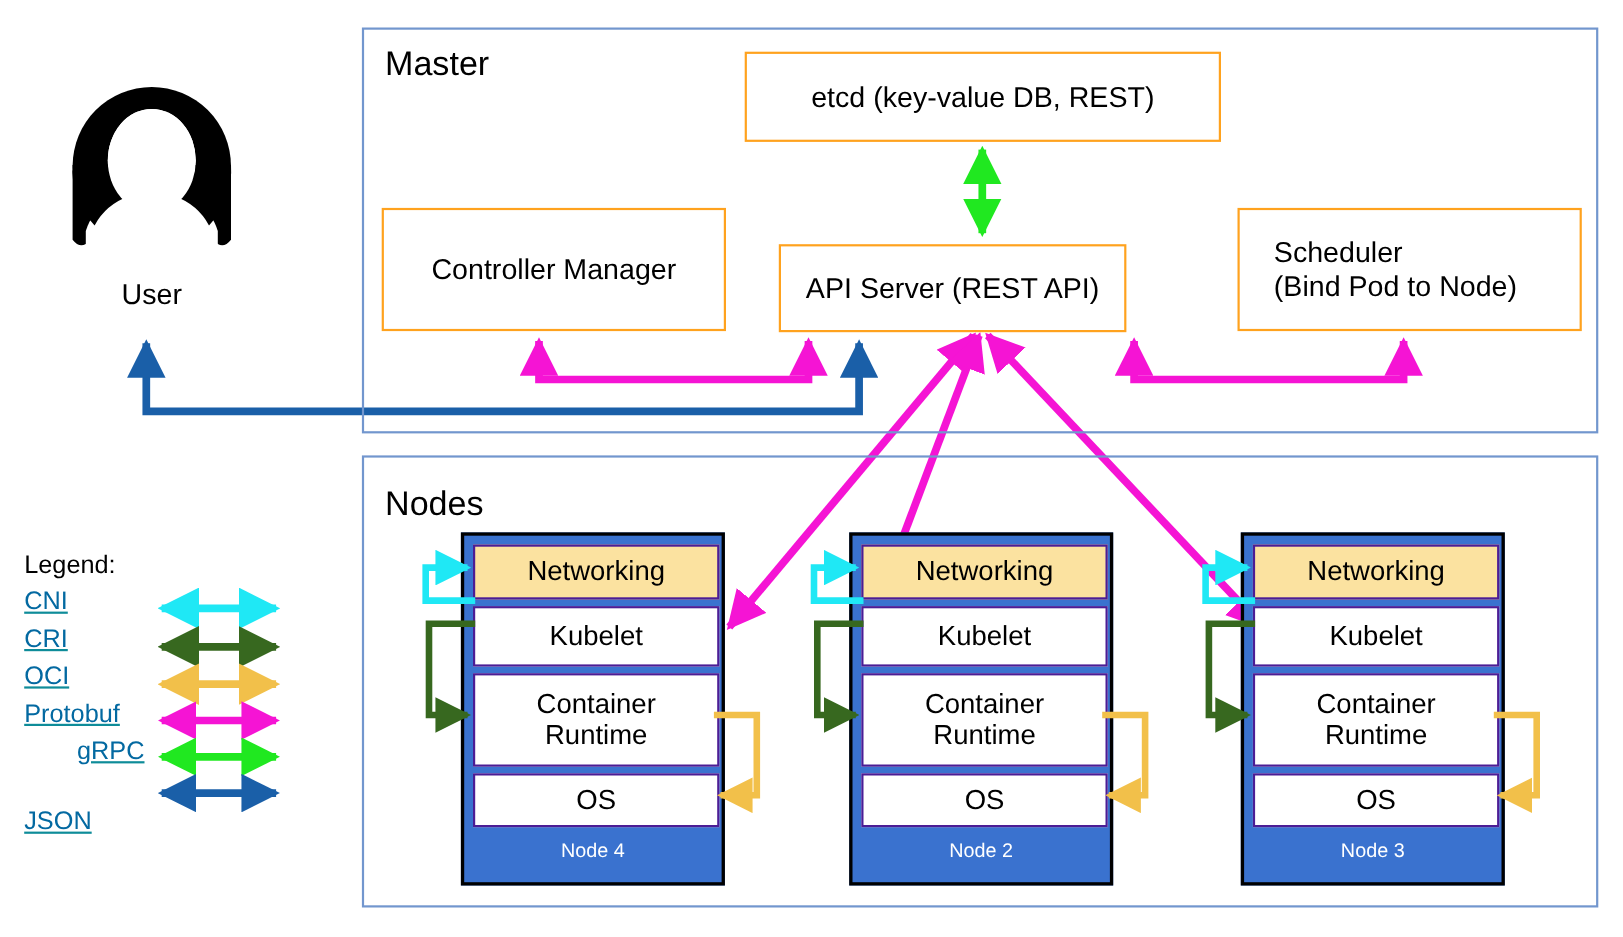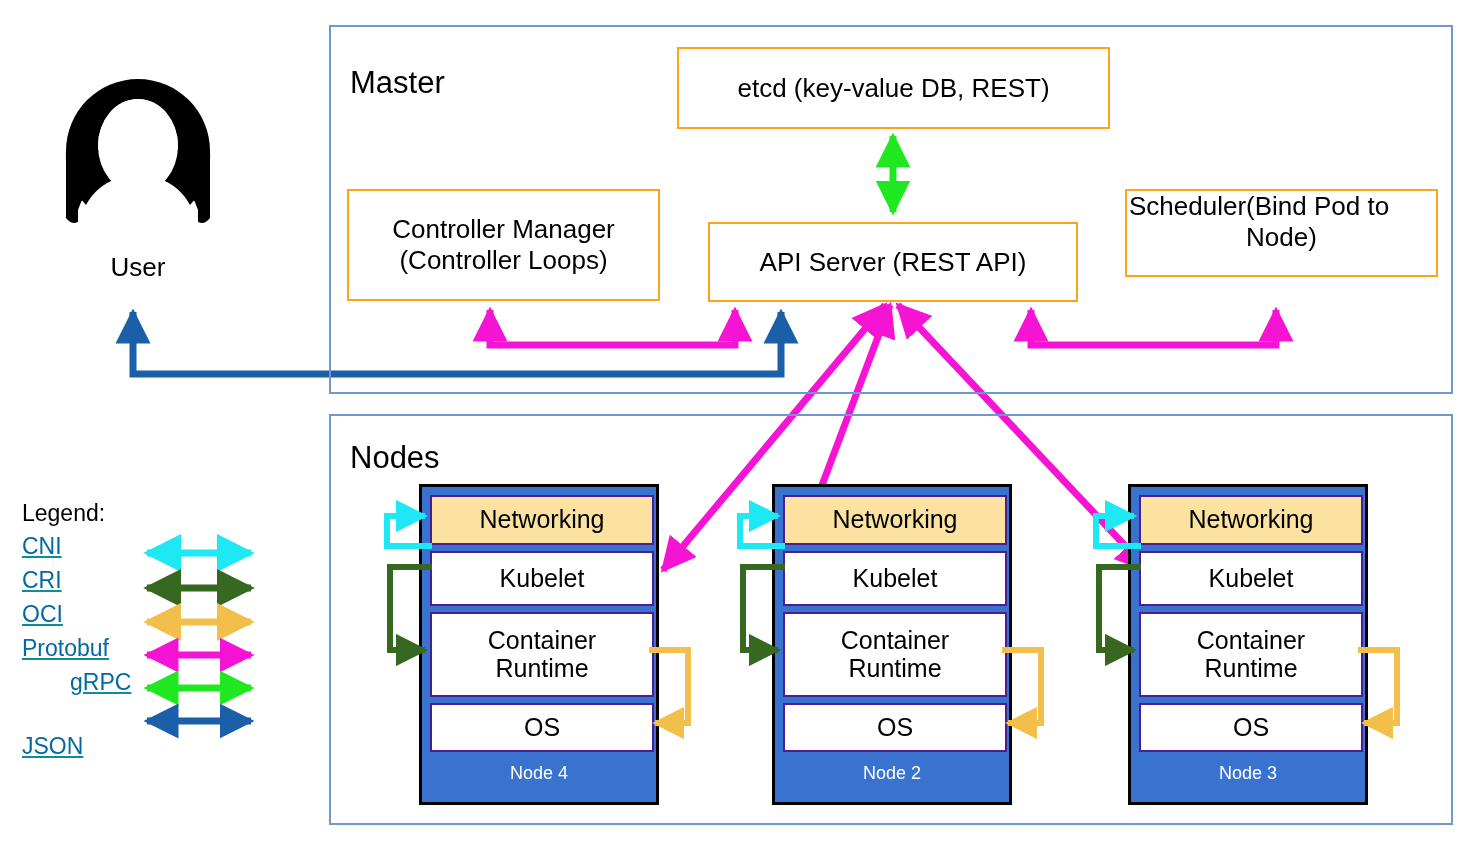--- a/index.html
+++ b/index.html
@@ -82,36 +82,35 @@
     <g>
       <line x1="890" y1="305" x2="790" y2="570" stroke="#F514D4" stroke-width="7" marker-start="url(#ah-proto)" marker-end="url(#ah-proto)"></line>
     </g>
 
     <g>
       <line x1="898" y1="305" x2="1148" y2="570" stroke="#F514D4" stroke-width="7" marker-start="url(#ah-proto)" marker-end="url(#ah-proto)"></line>
     </g>
   </svg>
 
   <div class="grp" style="left:329px;top:25px;width:1124px;height:369px;"></div>
-  <div class="grp-title" style="left:350px;top:65px;">Master</div>
+  <div class="grp-title" style="left:350px;top:40px;">Master</div>
 
   <div class="ob" style="left:677px;top:47px;width:433px;height:82px;">
     <span>etcd (key-value DB, REST)</span>
   </div>
 
   <div class="ob" style="left:347px;top:189px;width:313px;height:112px;flex-direction:column;">
     <span>Controller Manager</span>
-    <span>(Controller Loops)</span>
-  </div>
-
-  <div class="ob" style="left:708px;top:222px;width:370px;height:80px;">
+  </div>
+
+  <div class="ob" style="left:708px;top:222px;width:316px;height:80px;">
     <span>API Server (REST API)</span>
   </div>
 
-  <div class="ob" style="left:1125px;top:189px;width:313px;height:88px;flex-direction:row;align-items:flex-start;padding-left:2px;text-align:left;">
+  <div class="ob" style="left:1125px;top:189px;width:313px;height:112px;flex-direction:column;align-items:flex-start;padding-left:31px;text-align:left;">
     <span>Scheduler</span>
     <span>(Bind Pod to Node)</span>
   </div>
 
   <svg class="layer" viewBox="0 0 1475 852" style="z-index:3;">
     <g>
       <path d="M138,79
                A72,72 0 0 1 210,151
                A72,72 0 0 1 138,223
                A72,72 0 0 1 66,151

